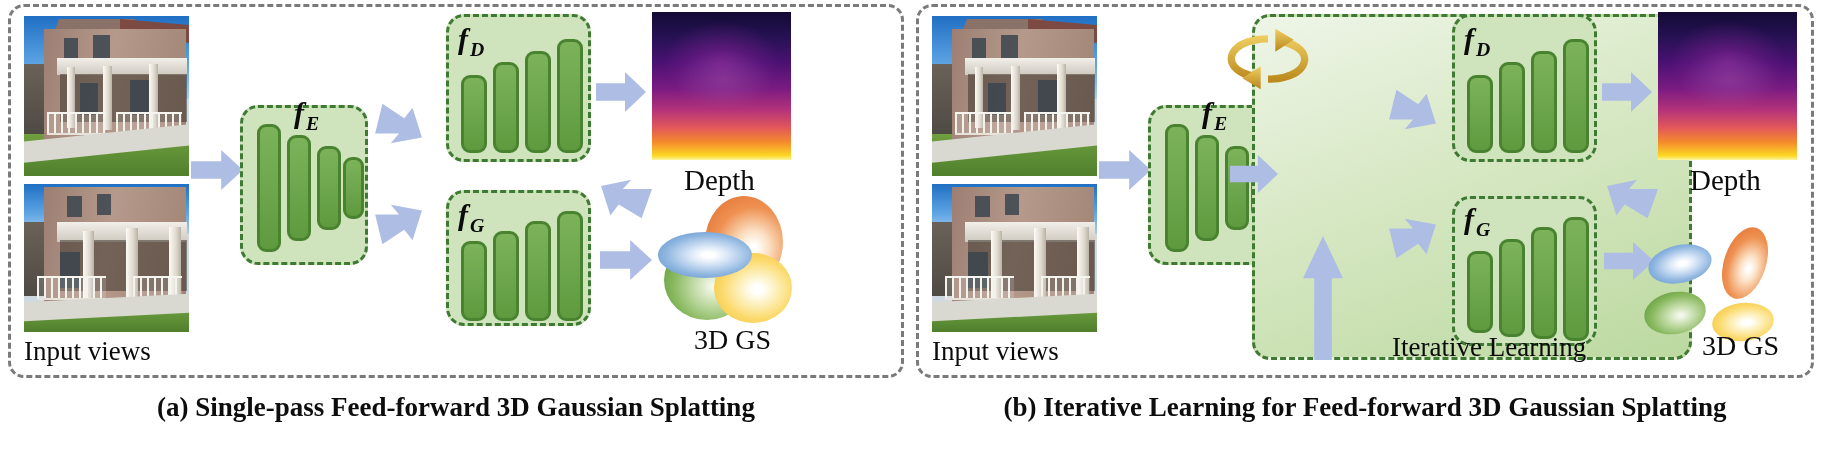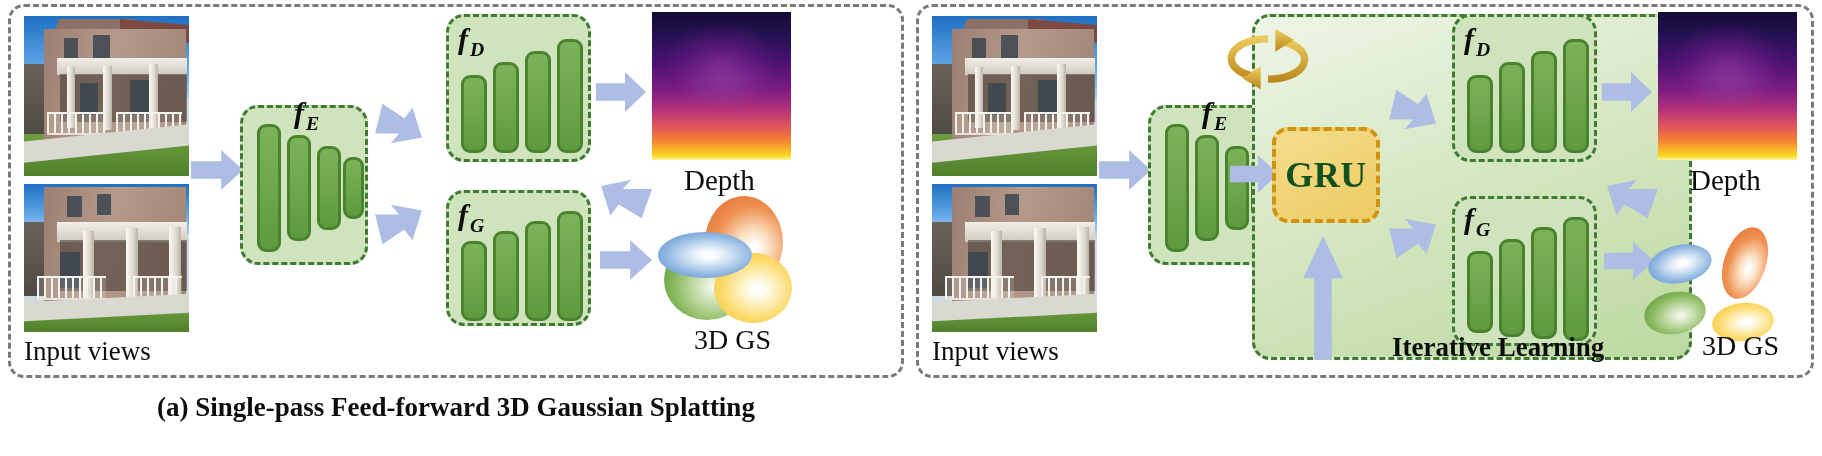--- a/index.html
+++ b/index.html
@@ -260,23 +260,20 @@
       </linearGradient>
     </defs>
     <path d="M50 10 C22 10 6 22 6 36 C6 48 20 58 40 61 L40 52 C24 49 14 43 14 36 C14 26 30 18 50 18 Z" fill="url(#lg)"></path>
     <path d="M42 44 L42 69 L22 57 Z" fill="url(#lg)"></path>
     <path d="M50 62 C78 62 94 50 94 36 C94 24 80 14 60 11 L60 20 C76 23 86 29 86 36 C86 46 70 54 50 54 Z" fill="url(#lg)"></path>
     <path d="M58 28 L58 3 L78 15 Z" fill="url(#lg)"></path>
   </svg>
 
   <div class="arrow arr-r" style="left:1230px;top:155px;width:48px;height:38px;"></div>
 
-  <div id="gru-box" style="left:1272px;top:127px;width:108px;height:96px;">
-    <span id="gru-label">GRU</span>
-  </div>
 
   <div class="arrow arr-ur" style="left:1386px;top:86px;width:52px;height:48px;"></div>
   <div class="arrow arr-dr" style="left:1386px;top:214px;width:52px;height:48px;"></div>
 
   <div class="arrow arr-u" style="left:1303px;top:236px;width:40px;height:124px;"></div>
 
   <div class="modbox" style="left:1452px;top:14px;width:145px;height:148px;">
     <div class="bar" style="left:12px;top:58px;width:26px;height:78px;"></div>
     <div class="bar" style="left:44px;top:45px;width:26px;height:91px;"></div>
     <div class="bar" style="left:76px;top:34px;width:26px;height:102px;"></div>
@@ -289,33 +286,34 @@
   <div class="modbox" style="left:1452px;top:196px;width:145px;height:150px;">
     <div class="bar" style="left:12px;top:52px;width:26px;height:82px;"></div>
     <div class="bar" style="left:44px;top:40px;width:26px;height:98px;"></div>
     <div class="bar" style="left:76px;top:28px;width:26px;height:112px;"></div>
     <div class="bar" style="left:108px;top:18px;width:26px;height:124px;"></div>
   </div>
   <div class="flabel" style="left:1464px;top:202px;font-size:30px;">
     <span>f</span><span class="sub">G</span>
   </div>
 
-  <div class="txt" style="left:1392px;top:332px;font-size:27px;font-weight:bold;">Iterative Learning</div>
+  <div class="txt" style="left:1392px;top:332px;font-size:27px;">Iterative Learning</div>
 
   <div class="arrow arr-r" style="left:1602px;top:72px;width:50px;height:40px;"></div>
 
   <div class="depth" style="left:1658px;top:12px;width:139px;height:148px;">
     <div class="depth-houseghost"></div>
   </div>
   <div class="txt" style="left:1690px;top:164px;font-size:29px;">Depth</div>
 
   <div class="arrow arr-dl" style="left:1606px;top:176px;width:52px;height:46px;"></div>
 
   <div class="arrow arr-r" style="left:1604px;top:242px;width:50px;height:38px;"></div>
 
   <div class="gauss g-blue" style="left:1648px;top:245px;width:64px;height:38px;transform:rotate(-12deg);"></div>
   <div class="gauss g-orange" style="left:1724px;top:226px;width:42px;height:74px;transform:rotate(18deg);"></div>
   <div class="gauss g-green" style="left:1644px;top:292px;width:62px;height:42px;transform:rotate(-10deg);"></div>
   <div class="gauss g-yellow" style="left:1712px;top:303px;width:62px;height:38px;transform:rotate(-6deg);"></div>
   <div class="txt" style="left:1702px;top:330px;font-size:28px;">3D GS</div>
 
+  <div class="caption" id="cap-b">(b) Iterative Learning for Feed-forward 3D Gaussian Splatting</div>
 
 </div>
 
 </body></html>

